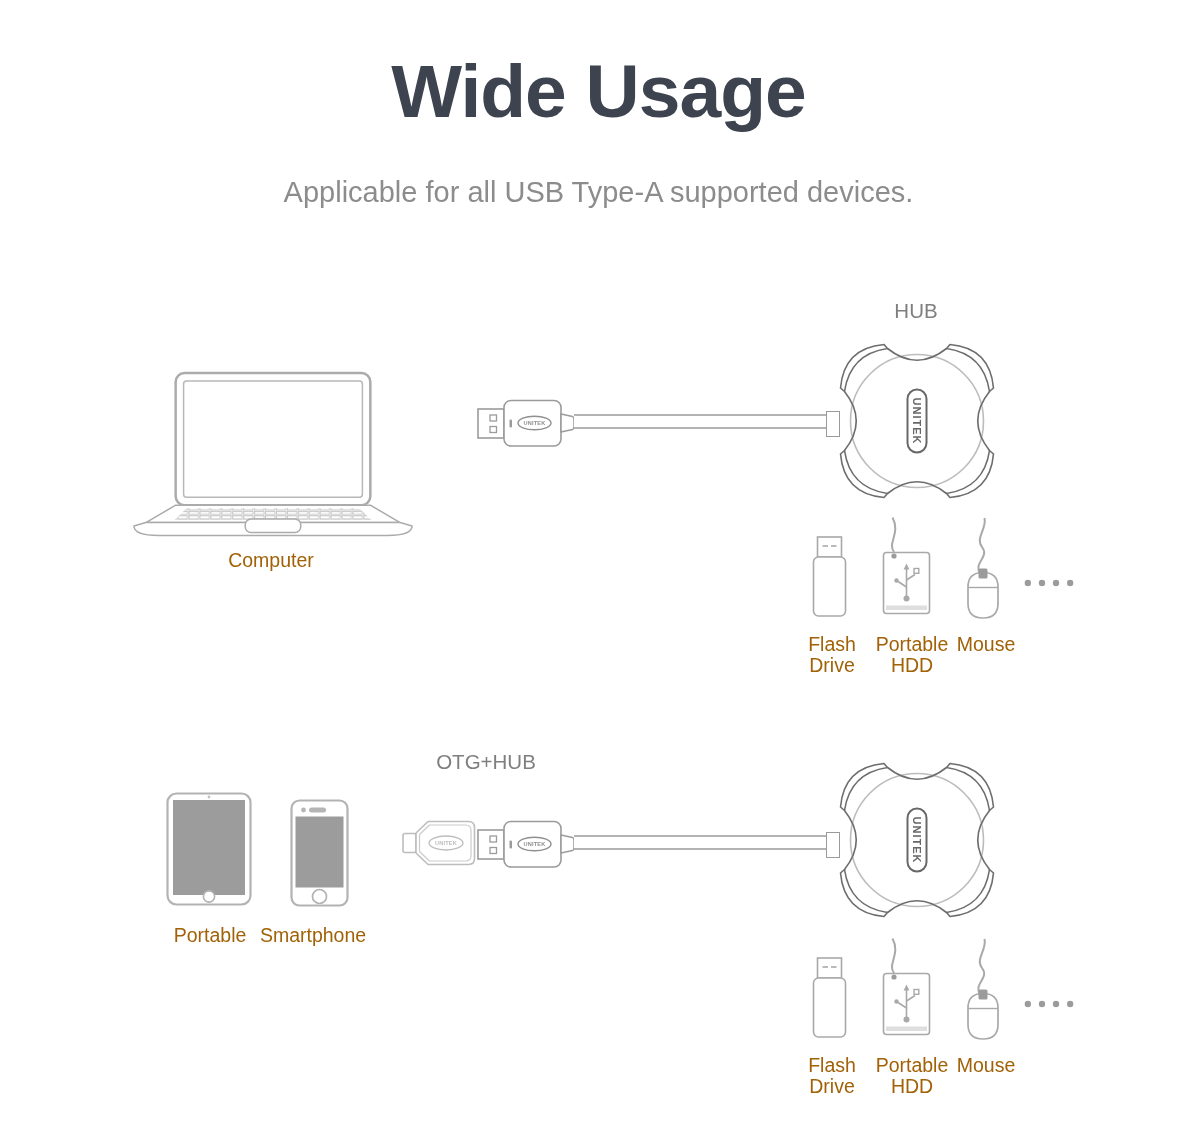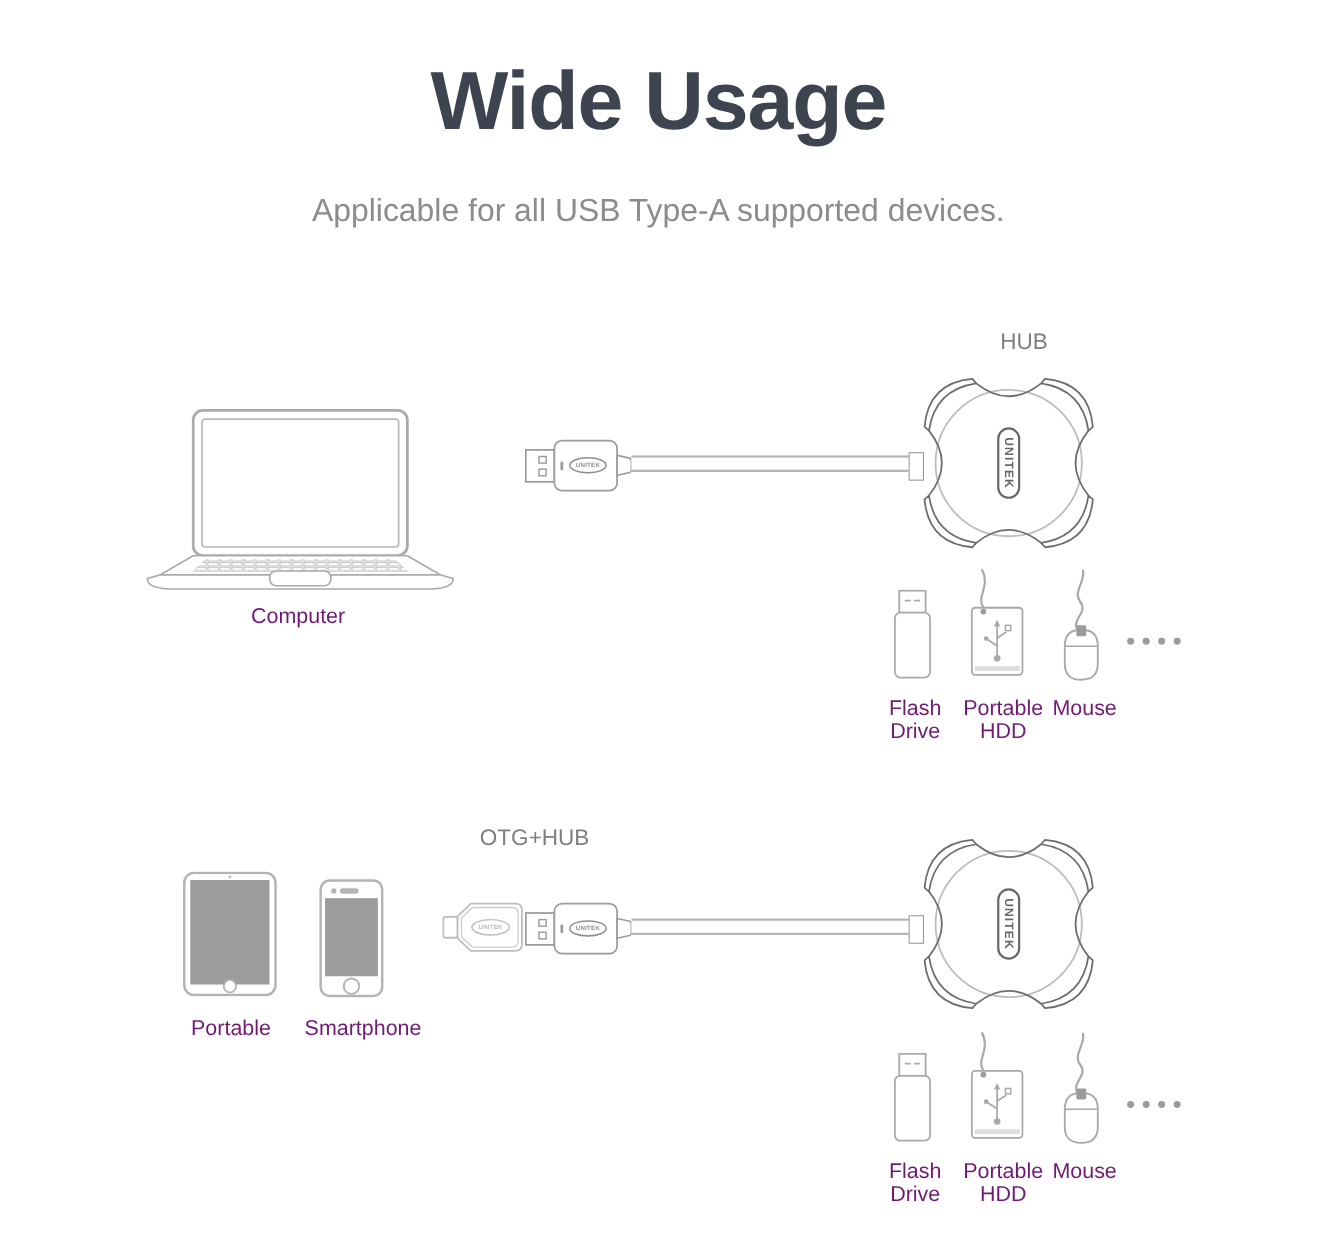--- a/index.html
+++ b/index.html
@@ -2,21 +2,21 @@
 <html><head>
 <meta charset="utf-8">
 <style>
   html,body{margin:0;padding:0;background:#fff;}
   #stage{position:relative;width:1197px;height:1135px;background:#fff;overflow:hidden;
          font-family:"Liberation Sans","DejaVu Sans",sans-serif;}
   .abs{position:absolute;}
   .ctr{transform:translateX(-50%);}
   .title{width:100%;text-align:center;font-size:75px;font-weight:bold;color:#3d4450;letter-spacing:-1px;}
   .subtitle{width:100%;text-align:center;font-size:29px;color:#8c8c8c;}
-  .lbl{font-size:19.5px;color:#701a75;text-align:center;line-height:21px;white-space:pre-line;}
+  .lbl{font-size:19.5px;color:#a16207;text-align:center;line-height:21px;white-space:pre-line;}
   .lbl2{font-size:20.5px;color:#7f7f7f;text-align:center;}
   .cable{box-sizing:border-box;background:#fff;border-top:2px solid #b3b3b3;border-bottom:2px solid #b3b3b3;}
   .stub{box-sizing:border-box;background:#fff;border:1.6px solid #9b9b9b;}
   svg{display:block;}
   text{font-family:"Liberation Sans","DejaVu Sans",sans-serif;}
 </style>
 </head>
 <body>
 
 <svg width="0" height="0" style="position:absolute" aria-hidden="true">
@@ -121,21 +121,21 @@
 <div id="stage">
 
   <div class="abs title" style="top:48px;left:0;">Wide Usage</div>
   <div class="abs subtitle" style="top:176px;left:0;">Applicable for all USB Type-A supported devices.</div>
 
   <svg class="abs" style="left:123px;top:371px;" width="298" height="174" viewBox="0 0 300 175">
       <use href="#sym-laptop"></use>
     </svg>
   <div class="abs lbl ctr" style="left:271px;top:550px;">Computer</div>
 
-  <div class="abs lbl2 ctr" style="left:916px;top:299px;margin-left:15px;">HUB</div>
+  <div class="abs lbl2 ctr" style="left:916px;top:299px;">HUB</div>
 
   <svg class="abs" style="left:477px;top:399px;" width="104" height="50" viewBox="0 0 104 50">
       <use href="#sym-usb"></use>
     </svg>
   <div class="abs cable" style="left:574px;top:414px;width:256px;height:15px;"></div>
   <div class="abs stub" style="left:826px;top:411px;width:14px;height:26px;"></div>
   <svg class="abs" style="left:839px;top:343px;" width="156" height="156" viewBox="0 0 156 156">
       <use href="#sym-hub"></use>
     </svg>
 
@@ -156,21 +156,21 @@
   <div class="abs lbl ctr" style="left:912px;top:634px;width:90px;">Portable HDD</div>
   <div class="abs lbl ctr" style="left:986px;top:634px;">Mouse</div>
 
   <svg class="abs" style="left:166px;top:792px;" width="86" height="114" viewBox="0 0 86 114">
       <use href="#sym-tablet"></use>
     </svg>
   <svg class="abs" style="left:290px;top:799px;" width="59" height="108" viewBox="0 0 59 108">
       <use href="#sym-phone"></use>
     </svg>
   <div class="abs lbl ctr" style="left:210px;top:925px;">Portable</div>
-  <div class="abs lbl ctr" style="left:330px;top:925px;">Smartphone</div>
+  <div class="abs lbl ctr" style="left:313px;top:925px;">Smartphone</div>
 
   <div class="abs lbl2 ctr" style="left:486px;top:750px;">OTG+HUB</div>
 
   <svg class="abs" style="left:402px;top:817px;" width="76" height="52" viewBox="0 0 76 52">
       <use href="#sym-otg"></use>
     </svg>
   <svg class="abs" style="left:477px;top:820px;" width="104" height="50" viewBox="0 0 104 50">
       <use href="#sym-usb"></use>
     </svg>
   <div class="abs cable" style="left:574px;top:835px;width:256px;height:15px;"></div>

